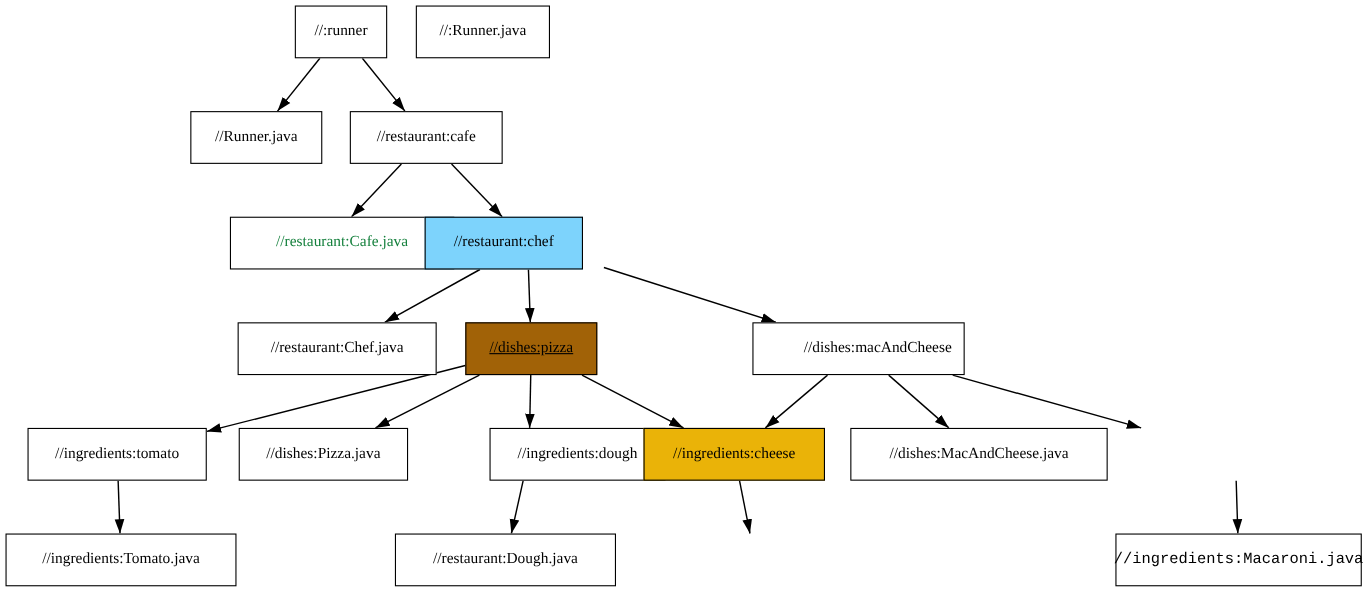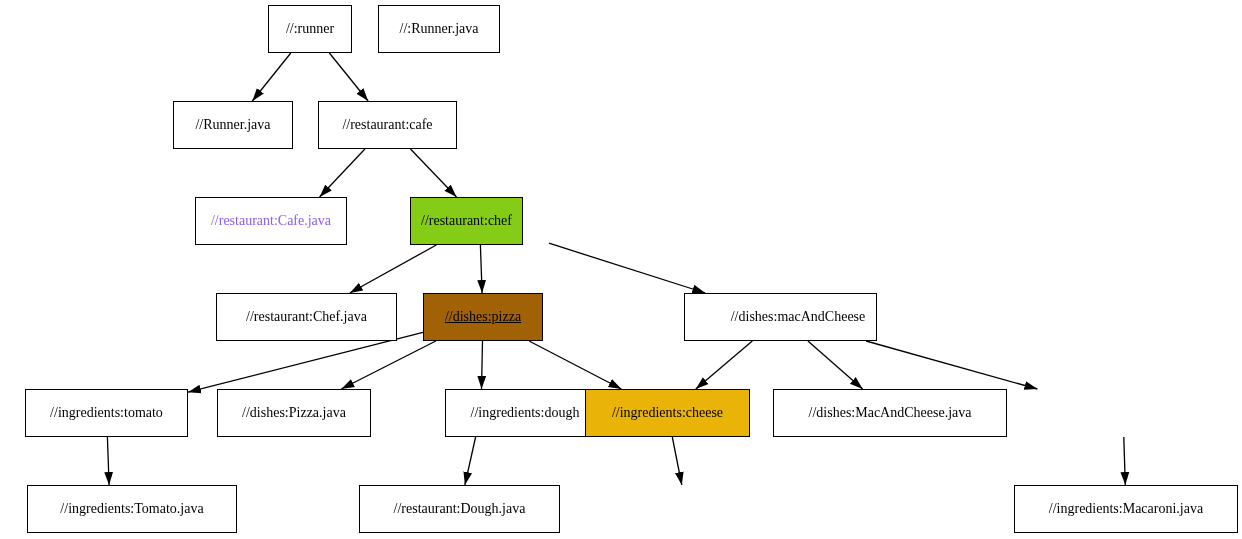--- a/index.html
+++ b/index.html
@@ -64,26 +64,26 @@
       <line x1="107.4" y1="437.0" x2="109.1" y2="485.0" stroke="#000000" stroke-width="1.3" marker-end="url(#arrowhead)"></line>
       <line x1="475.6" y1="437.0" x2="464.9" y2="485.0" stroke="#000000" stroke-width="1.3" marker-end="url(#arrowhead)"></line>
       <line x1="672.3" y1="437.0" x2="681.8" y2="485.0" stroke="#000000" stroke-width="1.3" marker-end="url(#arrowhead)"></line>
       <line x1="1123.8" y1="437.0" x2="1125.3" y2="485.0" stroke="#000000" stroke-width="1.3" marker-end="url(#arrowhead)"></line>
     </svg>
 
   <div class="node" style="left: 268px; top: 5px; width: 84px; height: 48px; border-color: rgb(0, 0, 0); background: rgb(255, 255, 255); color: rgb(0, 0, 0);">//:runner</div>
   <div class="node" style="left: 378px; top: 5px; width: 122px; height: 48px; border-color: rgb(0, 0, 0); background: rgb(255, 255, 255); color: rgb(0, 0, 0);">//:Runner.java</div>
   <div class="node" style="left: 173px; top: 101px; width: 120px; height: 48px; border-color: rgb(0, 0, 0); background: rgb(255, 255, 255); color: rgb(0, 0, 0);">//Runner.java</div>
   <div class="node" style="left: 318px; top: 101px; width: 139px; height: 48px; border-color: rgb(0, 0, 0); background: rgb(255, 255, 255); color: rgb(0, 0, 0); text-align: center;">//restaurant:cafe</div>
-  <div class="node" style="left: 195px; top: 197px; width: 152px; height: 48px; border-color: rgb(0, 0, 0); background: rgb(255, 255, 255); color: #8b5cf6;">//restaurant:Cafe.java</div>
-  <div class="node" style="left: 410px; top: 197px; width: 113px; height: 48px; border-color: rgb(0, 0, 0); background: #84cc16; color: rgb(0, 0, 0);">//restaurant:chef</div>
+  <div class="node" style="left: 209px; top: 197px; width: 204px; height: 48px; border-color: rgb(0, 0, 0); background: rgb(255, 255, 255); color: #15803d;">//restaurant:Cafe.java</div>
+  <div class="node" style="left: 386px; top: 197px; width: 144px; height: 48px; border-color: rgb(0, 0, 0); background: #7dd3fc; color: rgb(0, 0, 0);">//restaurant:chef</div>
   <div class="node" style="left: 216px; top: 293px; width: 181px; height: 48px; border-color: rgb(0, 0, 0); background: rgb(255, 255, 255); color: rgb(0, 0, 0);">//restaurant:Chef.java</div>
   <div class="node" style="left: 423px; top: 293px; width: 120px; height: 48px; border-color: rgb(0, 0, 0); background: #a16207; color: rgb(0, 0, 0); text-decoration: underline;">//dishes:pizza</div>
   <div class="node" style="left: 684px; top: 293px; width: 193px; height: 48px; border-color: rgb(0, 0, 0); background: rgb(255, 255, 255); color: rgb(0, 0, 0); padding-left: 35px;">//dishes:macAndCheese</div>
   <div class="node" style="left: 25px; top: 389px; width: 163px; height: 48px; border-color: rgb(0, 0, 0); background: rgb(255, 255, 255); color: rgb(0, 0, 0);">//ingredients:tomato</div>
   <div class="node" style="left: 217px; top: 389px; width: 154px; height: 48px; border-color: rgb(0, 0, 0); background: rgb(255, 255, 255); color: rgb(0, 0, 0);">//dishes:Pizza.java</div>
   <div class="node" style="left: 401px; top: 389px; width: 160px; height: 48px; border-color: rgb(0, 0, 0); background: rgb(255, 255, 255); color: rgb(0, 0, 0); margin-left: 44px;">//ingredients:dough</div>
   <div class="node" style="left: 585px; top: 389px; width: 165px; height: 48px; border-color: rgb(0, 0, 0); background: #eab308; color: rgb(0, 0, 0);">//ingredients:cheese</div>
   <div class="node" style="left: 773px; top: 389px; width: 234px; height: 48px; border-color: rgb(0, 0, 0); background: rgb(255, 255, 255); color: rgb(0, 0, 0);">//dishes:MacAndCheese.java</div>
-  <div class="node" style="left: 5px; top: 485px; width: 210px; height: 48px; border-color: rgb(0, 0, 0); background: rgb(255, 255, 255); color: rgb(0, 0, 0); margin-left: 22px;">//ingredients:Tomato.java</div>
+  <div class="node" style="left: 5px; top: 485px; width: 210px; height: 48px; border-color: rgb(0, 0, 0); background: rgb(255, 255, 255); color: rgb(0, 0, 0);">//ingredients:Tomato.java</div>
   <div class="node" style="left: 359px; top: 485px; width: 201px; height: 48px; border-color: rgb(0, 0, 0); background: rgb(255, 255, 255); color: rgb(0, 0, 0);">//restaurant:Dough.java</div>
-  <div class="node" style="left: 1014px; top: 485px; width: 224px; height: 48px; border-color: rgb(0, 0, 0); background: rgb(255, 255, 255); color: rgb(0, 0, 0);">//ingredients:Macaroni.java</div>
+  <div class="node" style="left: 1014px; top: 485px; width: 224px; height: 48px; border-color: rgb(0, 0, 0); background: rgb(255, 255, 255); color: rgb(0, 0, 0); font-family: Liberation Mono, monospace;">//ingredients:Macaroni.java</div>
 </div>
 
 </body></html>

